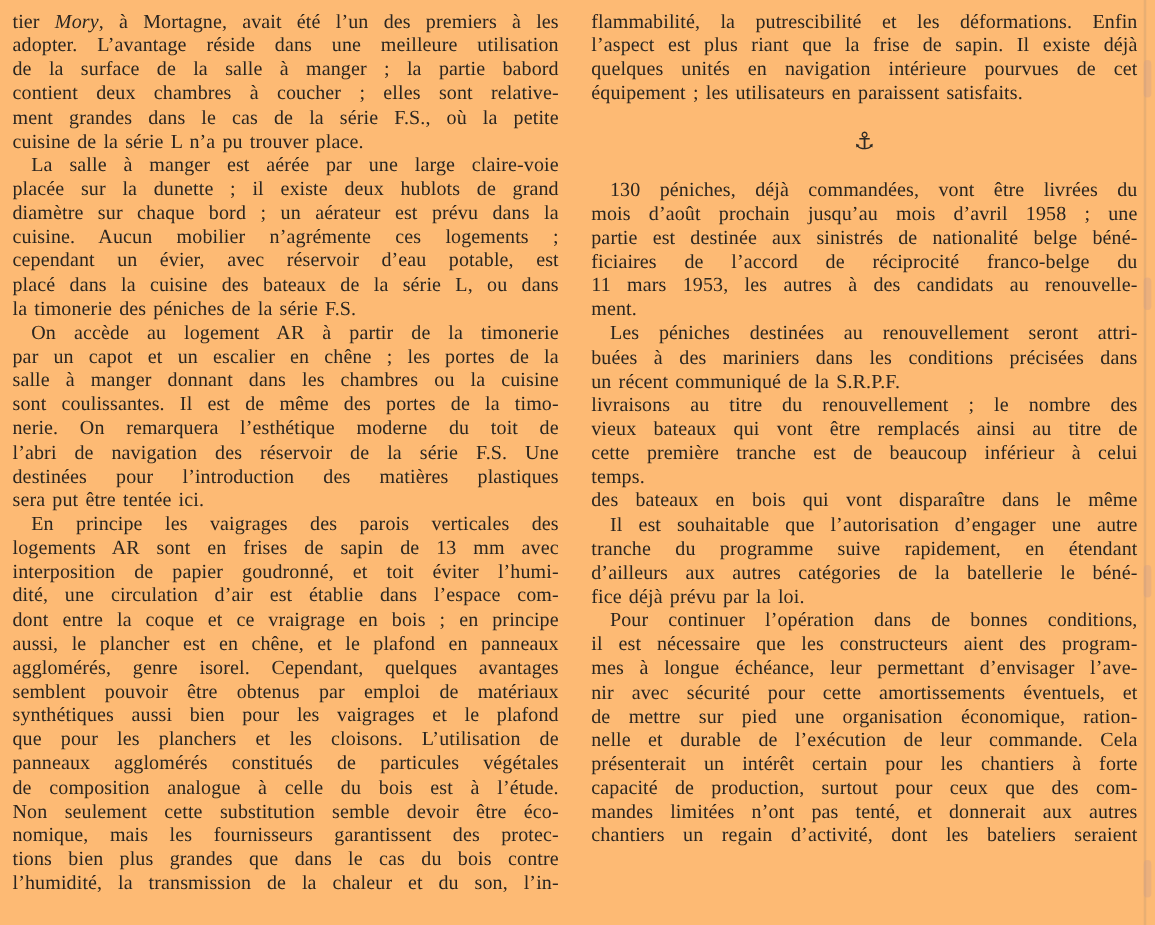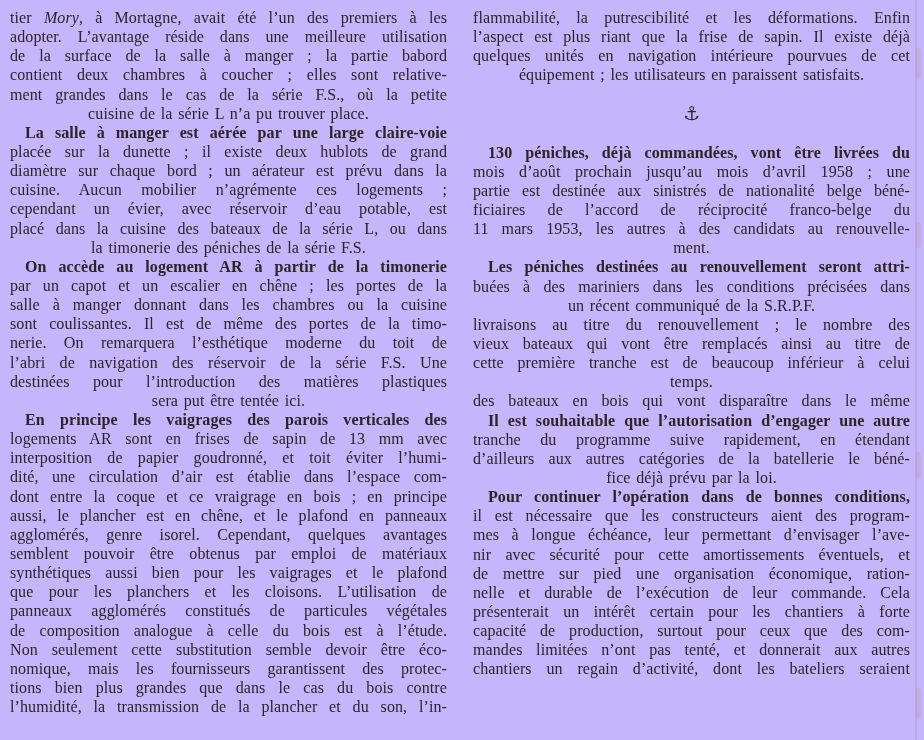--- a/index.html
+++ b/index.html
@@ -1,20 +1,20 @@
 <!DOCTYPE html>
 <html><head>
 <meta charset="utf-8">
 <style>
   html, body { margin: 0; padding: 0; background: #ffffff; }
   .page {
     position: relative;
     width: 924px;
     height: 740px;
-    background: #c4b5fd;
+    background: #fdba74;
     overflow: hidden;
     font-family: "Liberation Serif", "DejaVu Serif", serif;
     color: #2b2620;
   }
   .columns {
     position: absolute;
     top: 8px;
     left: 10px;
     display: flex;
     gap: 26px;
@@ -25,23 +25,23 @@
     font-size: 16px;
     line-height: 19.15px;
     height: 19.15px;
     overflow: hidden;
     text-align: justify;
     letter-spacing: 0.1px;
     word-spacing: 1.6px;
   }
   
   .line::after { content: ""; display: inline-block; width: 100%; height: 0; }
-  .line.last { text-align: center; }
+  .line.last { text-align: left; }
   .line.last::after { content: none; }
-  .line.indent { text-indent: 15px; font-weight: bold; }
+  .line.indent { text-indent: 15px; }
   .italic { font-style: italic; }
   .divider {
     height: 58px;
     display: flex;
     align-items: center;
     justify-content: center;
   }
   .anchor-glyph {
     font-family: "DejaVu Sans", sans-serif;
     font-size: 19px;
@@ -110,21 +110,21 @@
           <div class="line">aussi, le plancher est en chêne, et le plafond en panneaux</div>
           <div class="line">agglomérés, genre isorel. Cependant, quelques avantages</div>
           <div class="line">semblent pouvoir être obtenus par emploi de matériaux</div>
           <div class="line">synthétiques aussi bien pour les vaigrages et le plafond</div>
           <div class="line">que pour les planchers et les cloisons. L’utilisation de</div>
           <div class="line">panneaux agglomérés constitués de particules végétales</div>
           <div class="line">de composition analogue à celle du bois est à l’étude.</div>
           <div class="line">Non seulement cette substitution semble devoir être éco-</div>
           <div class="line">nomique, mais les fournisseurs garantissent des protec-</div>
           <div class="line">tions bien plus grandes que dans le cas du bois contre</div>
-          <div class="line">l’humidité, la transmission de la plancher et du son, l’in-</div>
+          <div class="line">l’humidité, la transmission de la chaleur et du son, l’in-</div>
         </div>
       </div>
       <div class="col">
         <div class="para">
           <div class="line">flammabilité, la putrescibilité et les déformations. Enfin</div>
           <div class="line">l’aspect est plus riant que la frise de sapin. Il existe déjà</div>
           <div class="line">quelques unités en navigation intérieure pourvues de cet</div>
           <div class="line last">équipement ; les utilisateurs en paraissent satisfaits.</div>
         </div>
         <div class="divider">

